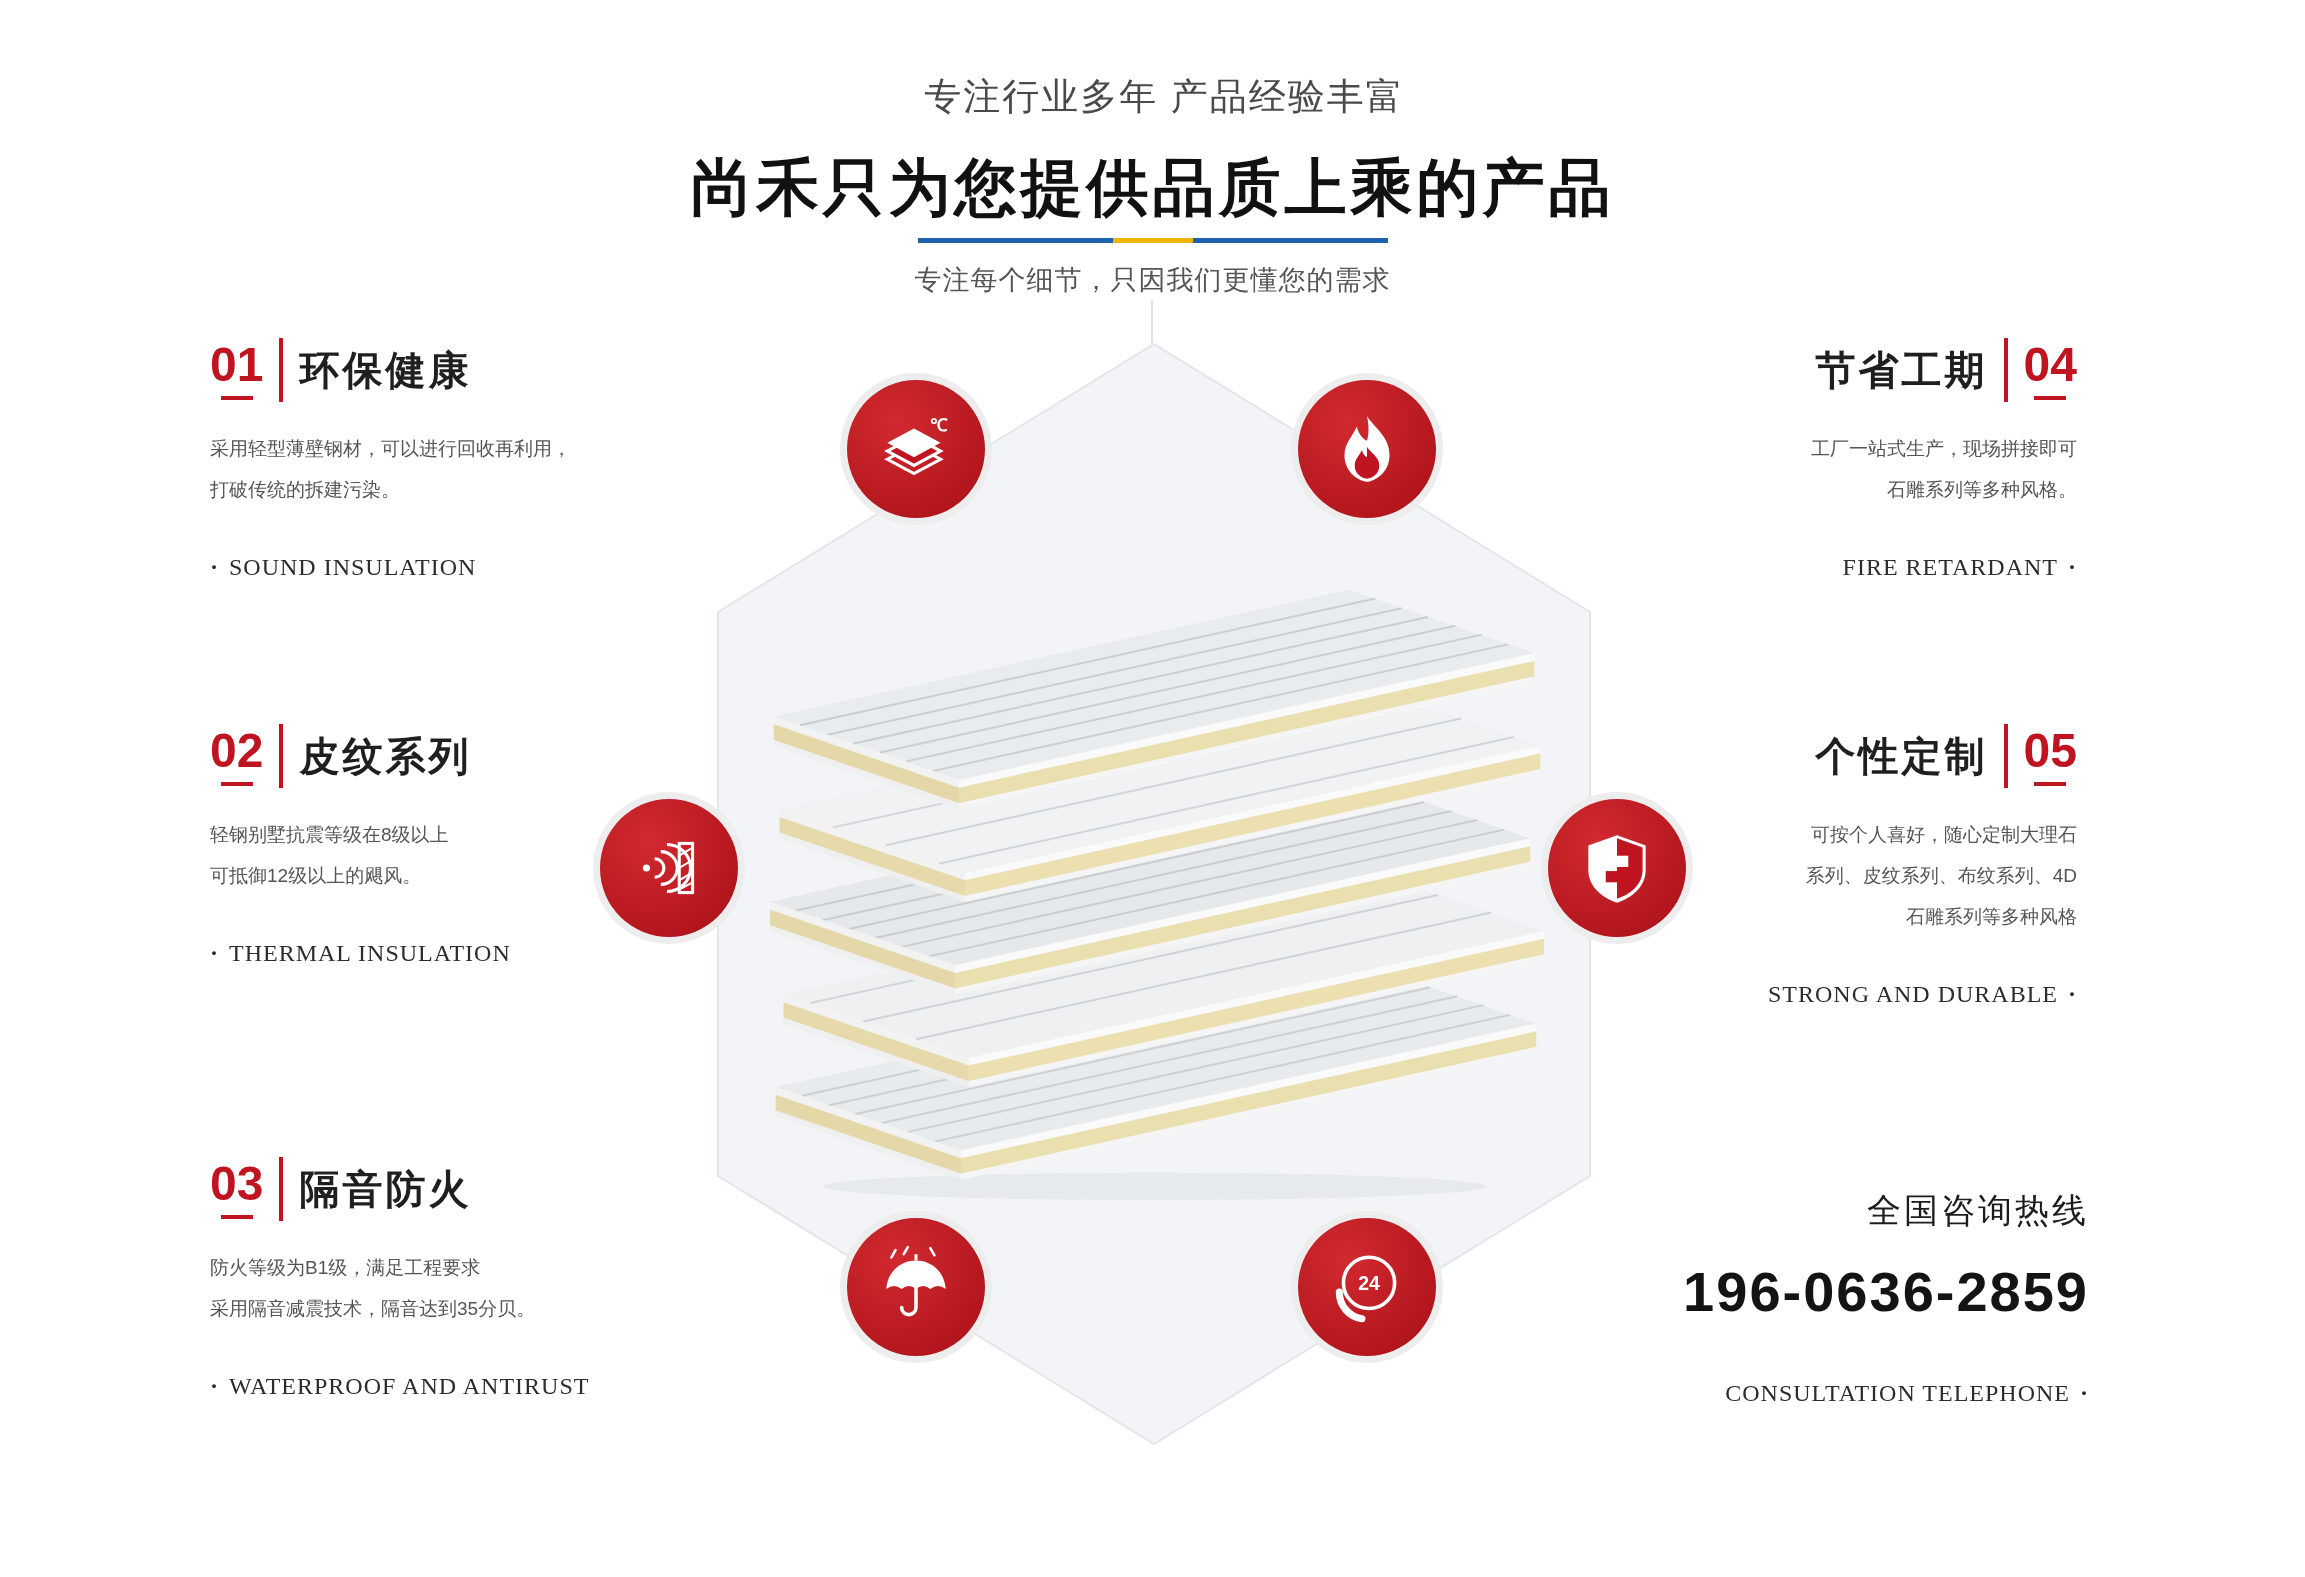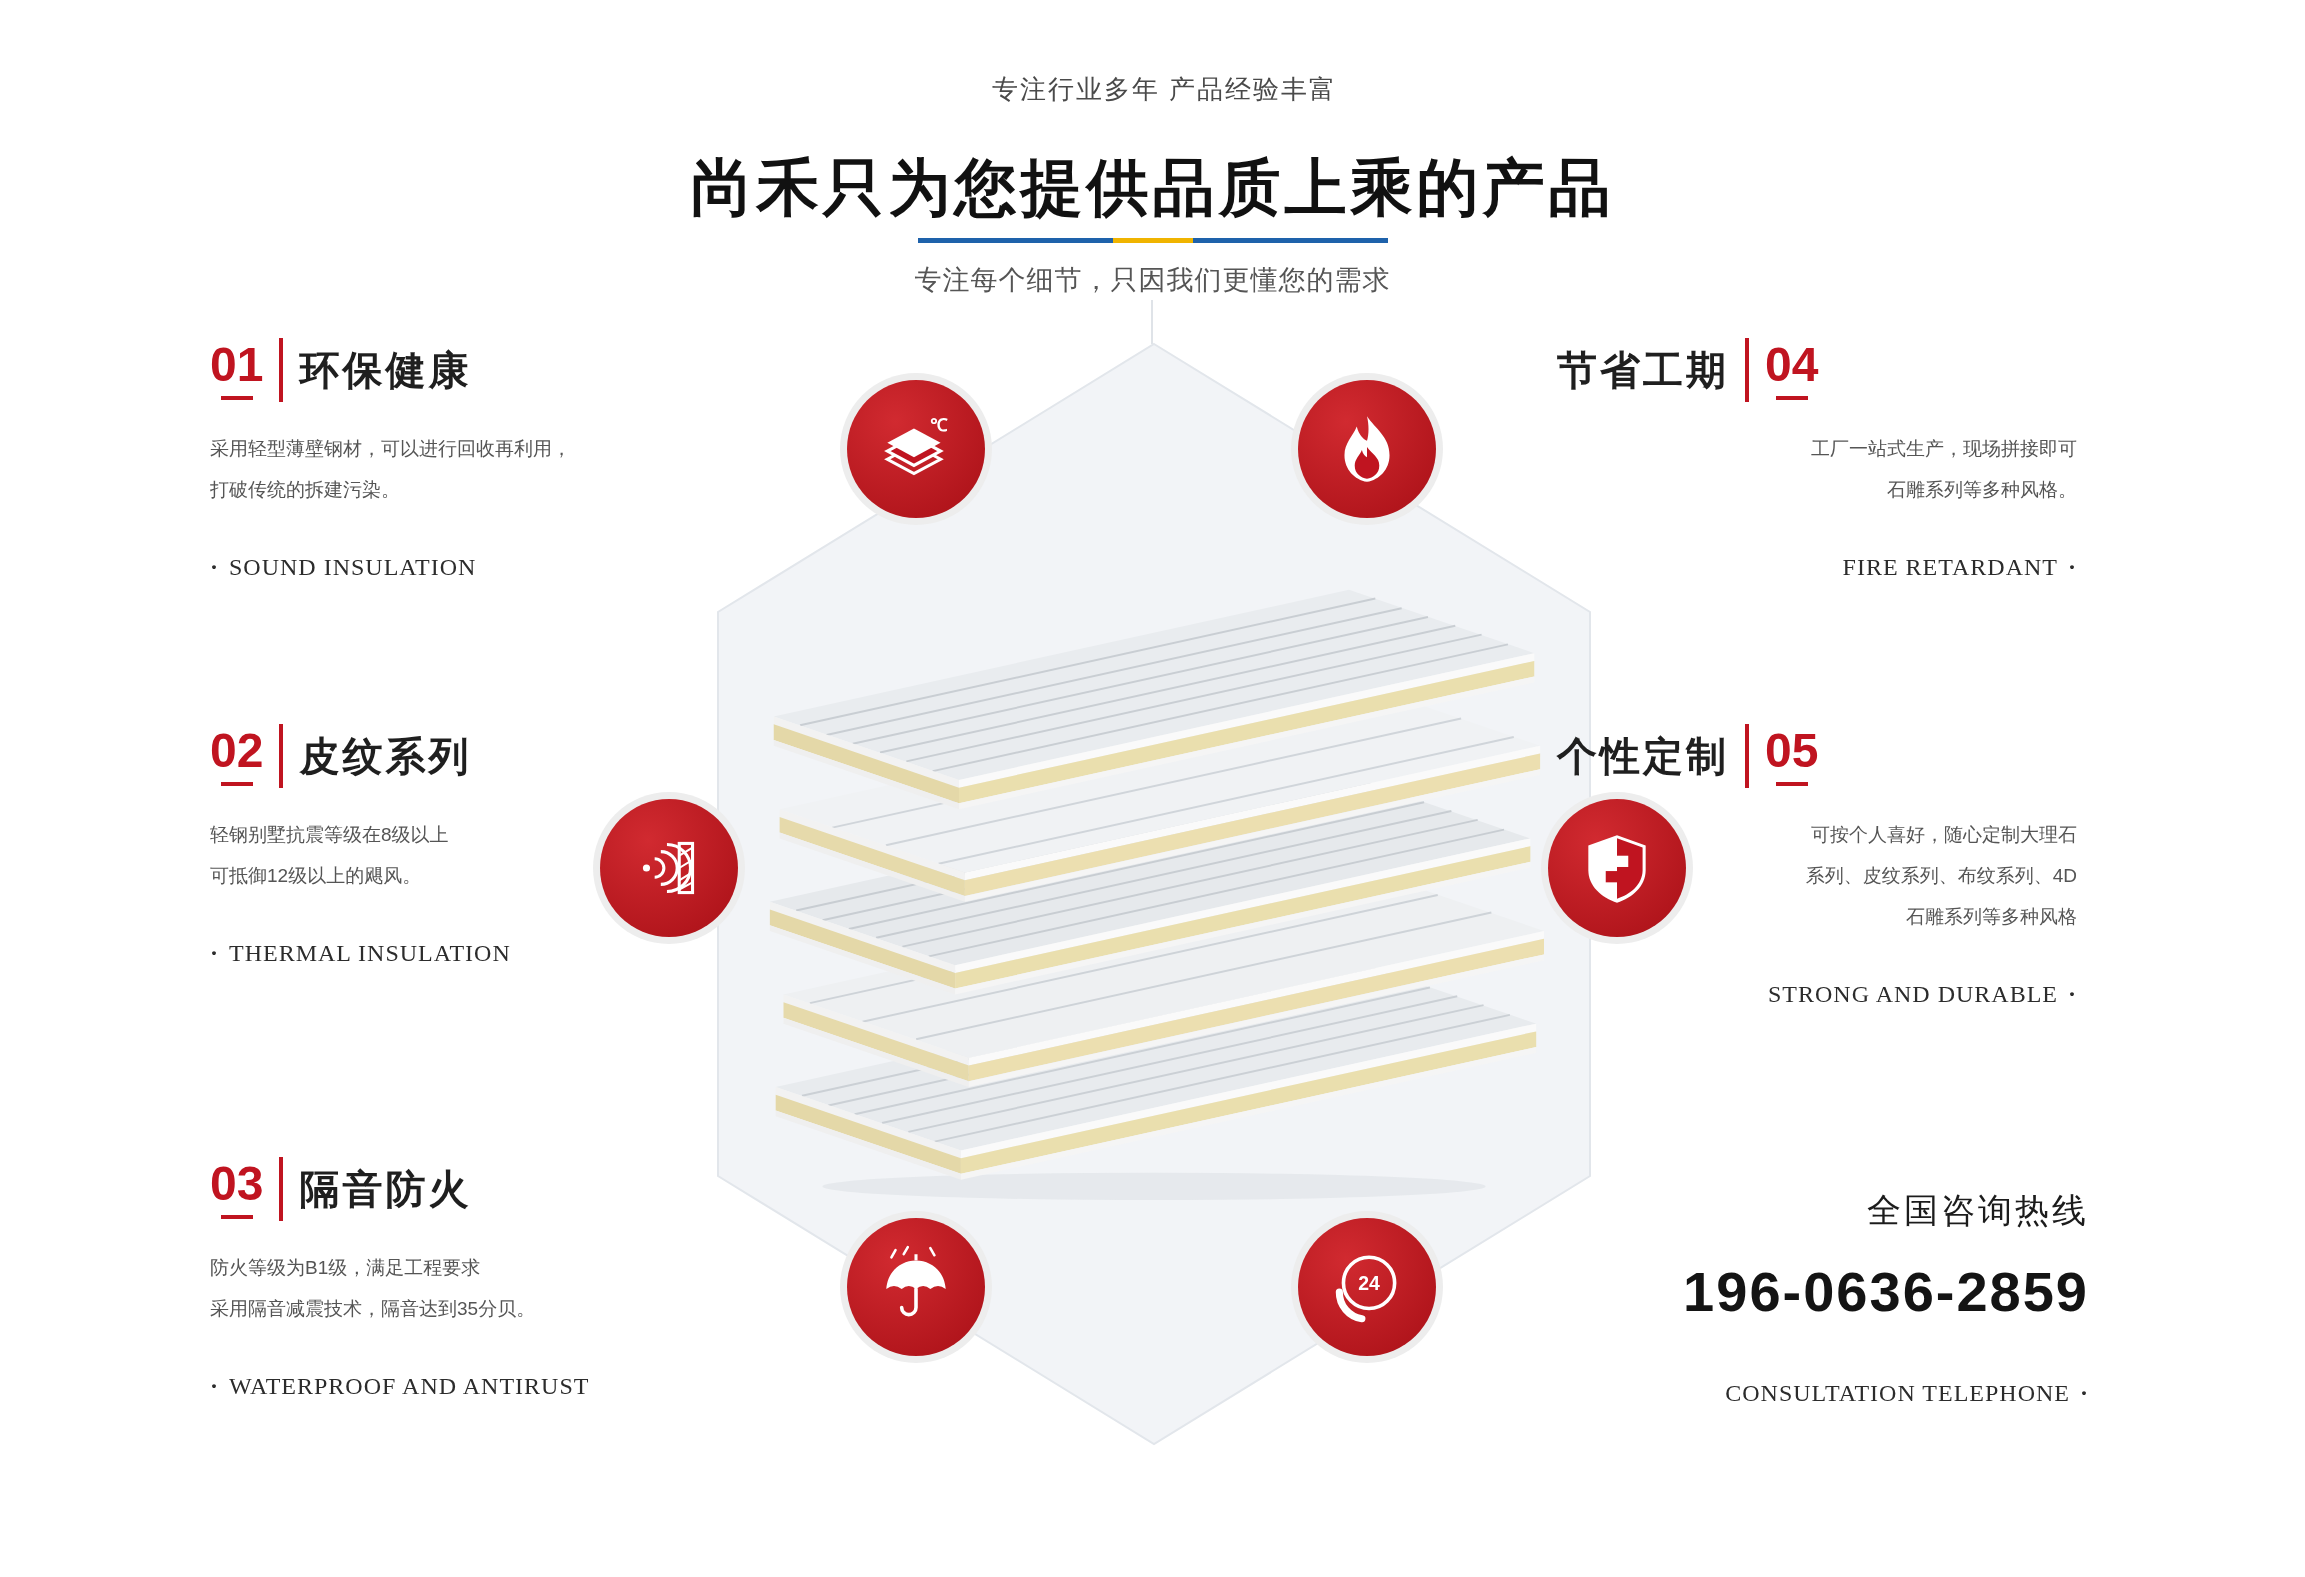--- a/index.html
+++ b/index.html
@@ -2,37 +2,37 @@
 <html><head>
 <meta charset="utf-8">
 <style>
   * { margin:0; padding:0; box-sizing:border-box; }
   body { background:#fff; }
   .page {
     position:relative; width:2305px; height:1577px; background:#ffffff;
     font-family:"Liberation Sans", sans-serif; overflow:hidden;
   }
   .center-text { position:absolute; left:0; right:0; text-align:center; }
-  .tagline { top:72px; font-size:26px; color:#4a4a4a; letter-spacing:2px;padding-left:24px; }
+  .tagline { top:72px; font-size:37px; color:#4a4a4a; letter-spacing:2px;padding-left:24px; }
   .main-title { top:146px; font-size:62px; font-weight:900; color:#111; letter-spacing:4px; }
   .title-underline { position:absolute; top:238px; left:50%; transform:translateX(-50%);
     width:470px; height:5px; background:#1e62ab; }
   .seg-gold { position:absolute; left:195px; top:0; width:80px; height:5px; background:#f0b400; }
   .subtitle { top:262px; font-size:27px; color:#555; letter-spacing:1px; }
   .connector { position:absolute; left:1151px; top:300px; width:2px; height:44px; background:#dfe3e8; }
 
   .hexagon { position:absolute; left:714px; top:340px; width:880px; height:1108px; }
   .product { position:absolute; left:764px; top:580px; width:780px; height:624px; }
 
   
   .feature { position:absolute; width:520px; }
   .feature.fleft { left:210px; text-align:left; }
   .feature.fright { right:228px; text-align:right; }
   .feat-row { display:flex; align-items:center; }
-  .feature.fright .feat-row { }
+  .feature.fright .feat-row { justify-content:flex-end; }
   .num-badge { display:flex; flex-direction:column; align-items:center; }
   .num { font-size:48px; font-weight:bold; color:#c01420; line-height:1; }
   .num-underline { width:32px; height:4px; background:#c01420; margin-top:7px; }
   .num-bar { width:4px; height:64px; background:#c01420; margin:0 16px; }
   .feat-title { font-size:40px; font-weight:bold; color:#1f1f1f; letter-spacing:3px; }
   .feat-body { margin-top:26px; font-size:19px; color:#555; line-height:41px; }
   .caption { margin-top:44px; font-family:"Liberation Serif", serif; font-size:24px;
     color:#2c2c2c; letter-spacing:1px; }
   .caption.dot-left::before { content:"·"; font-weight:bold; margin-right:10px; color:#2c2c2c; }
   .caption.dot-right::after { content:"·"; font-weight:bold; margin-left:10px; color:#2c2c2c; }

